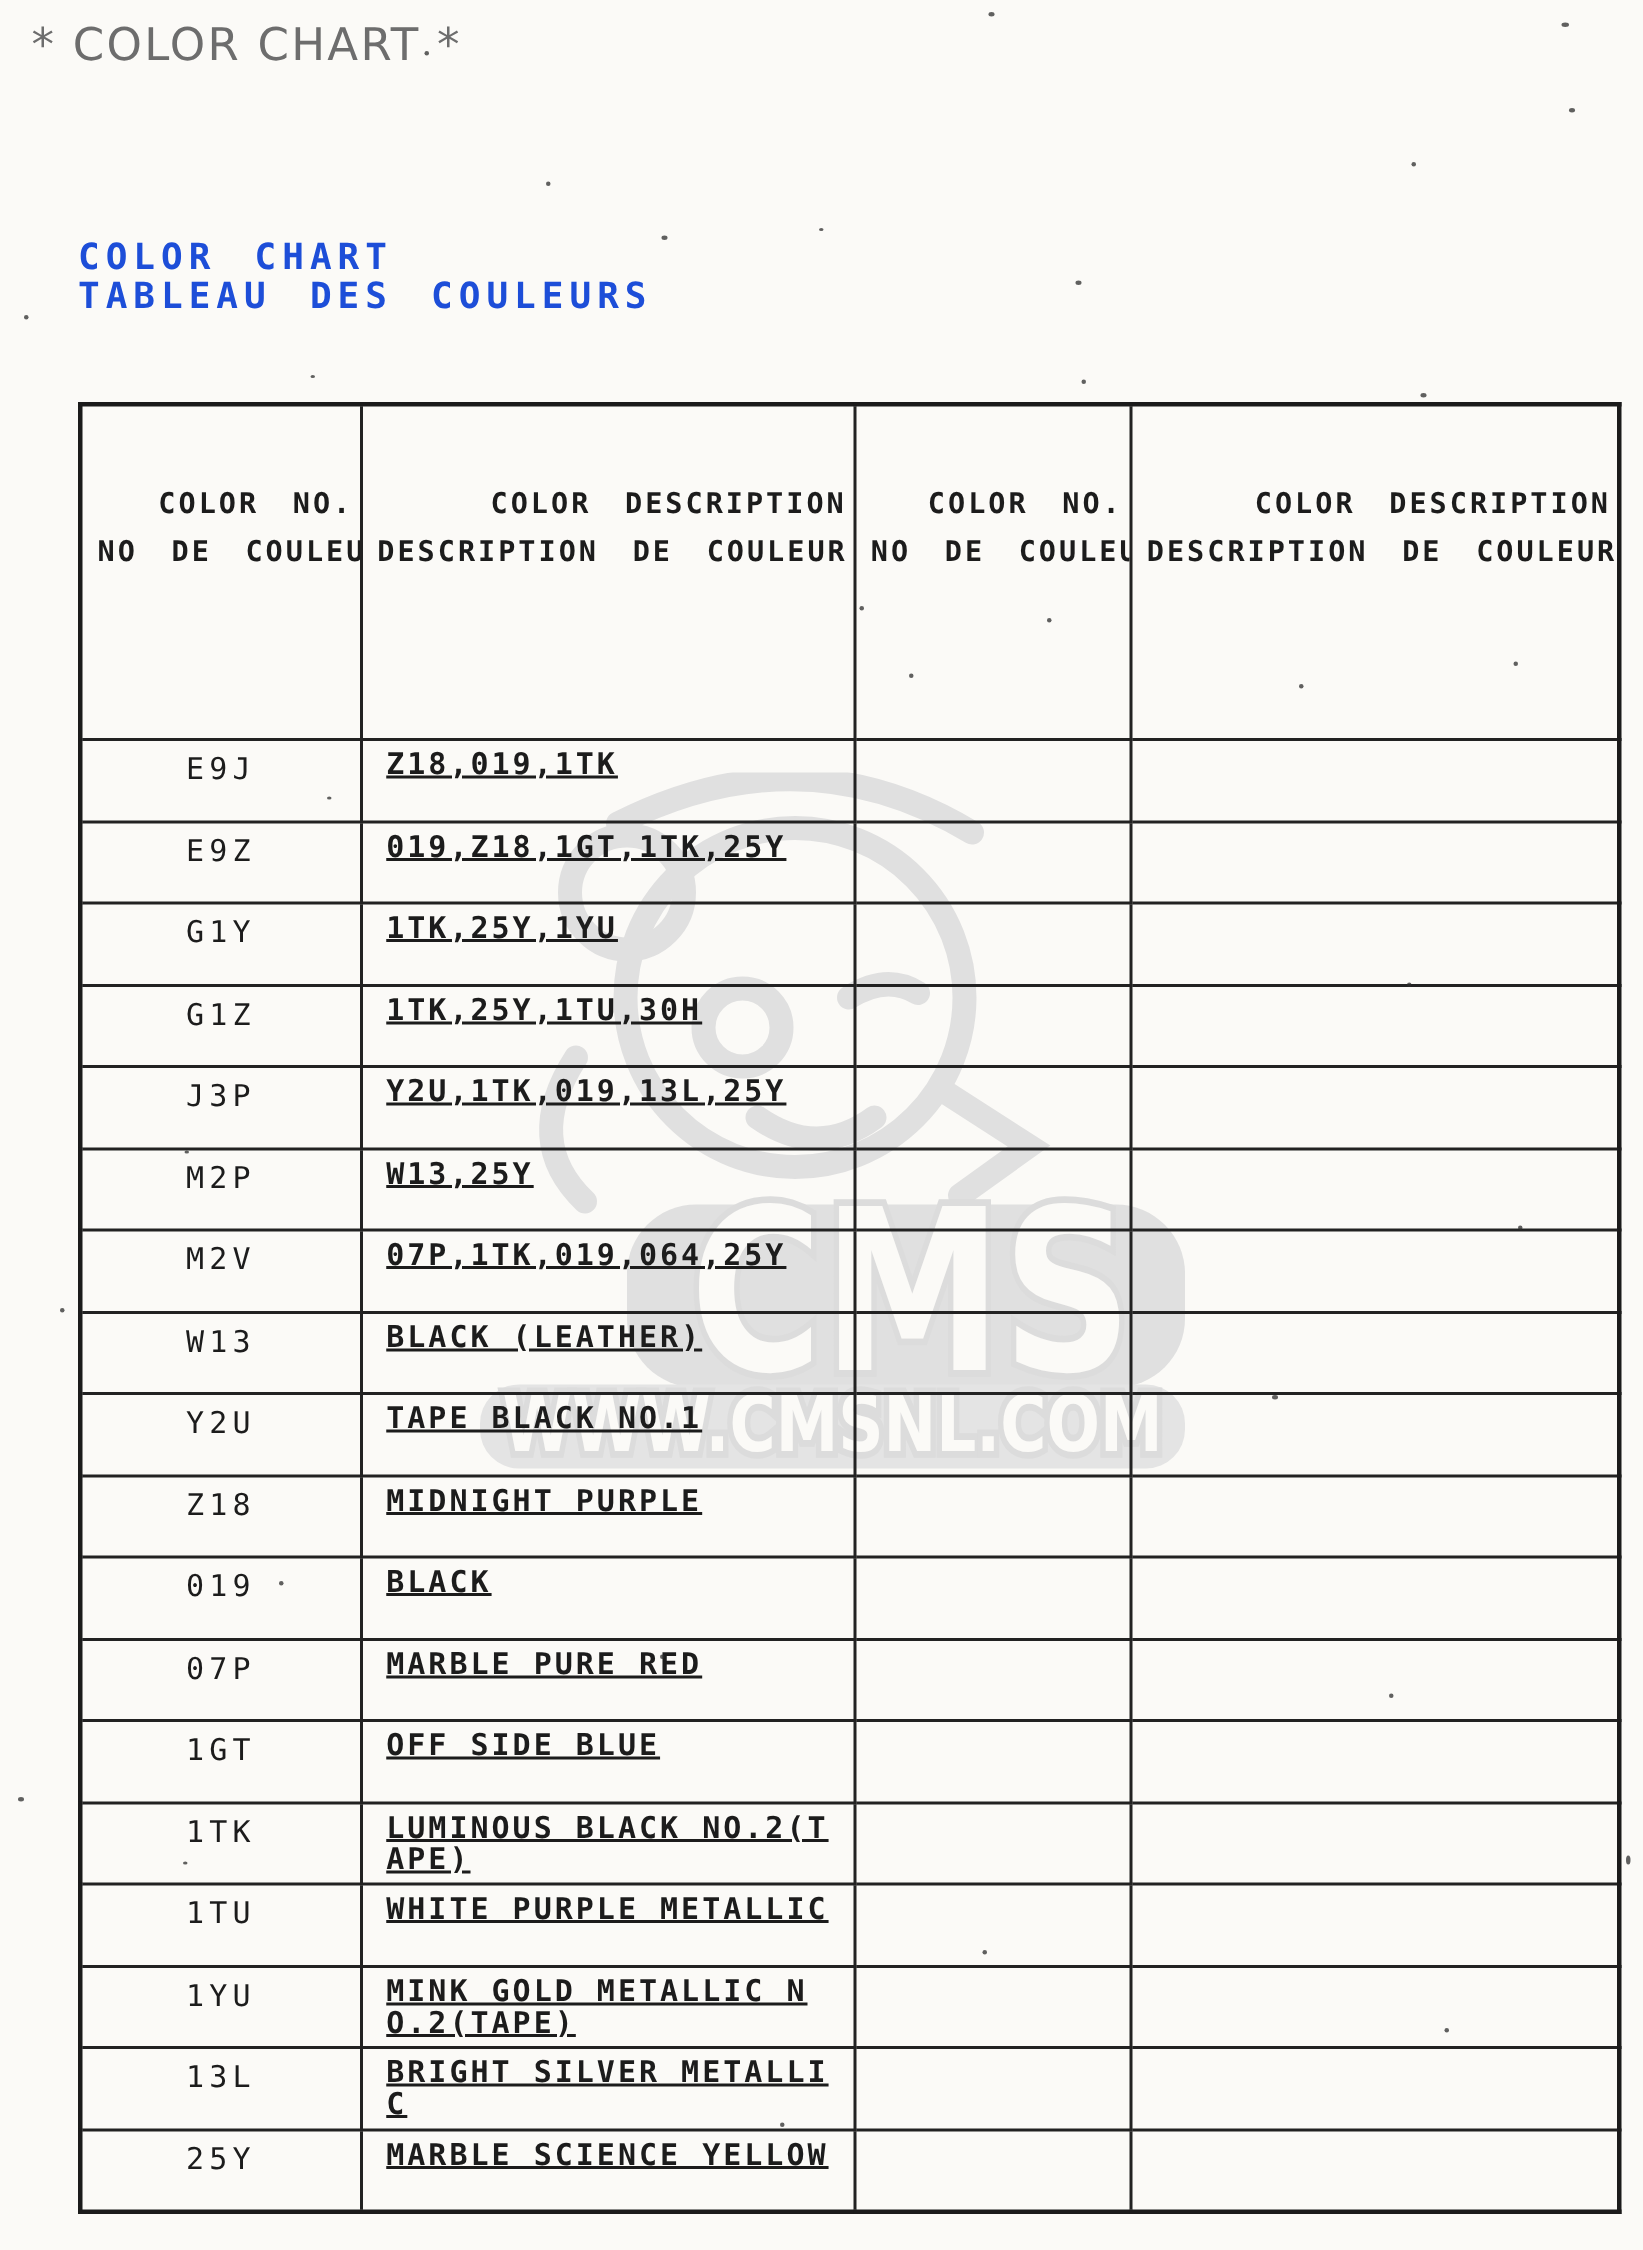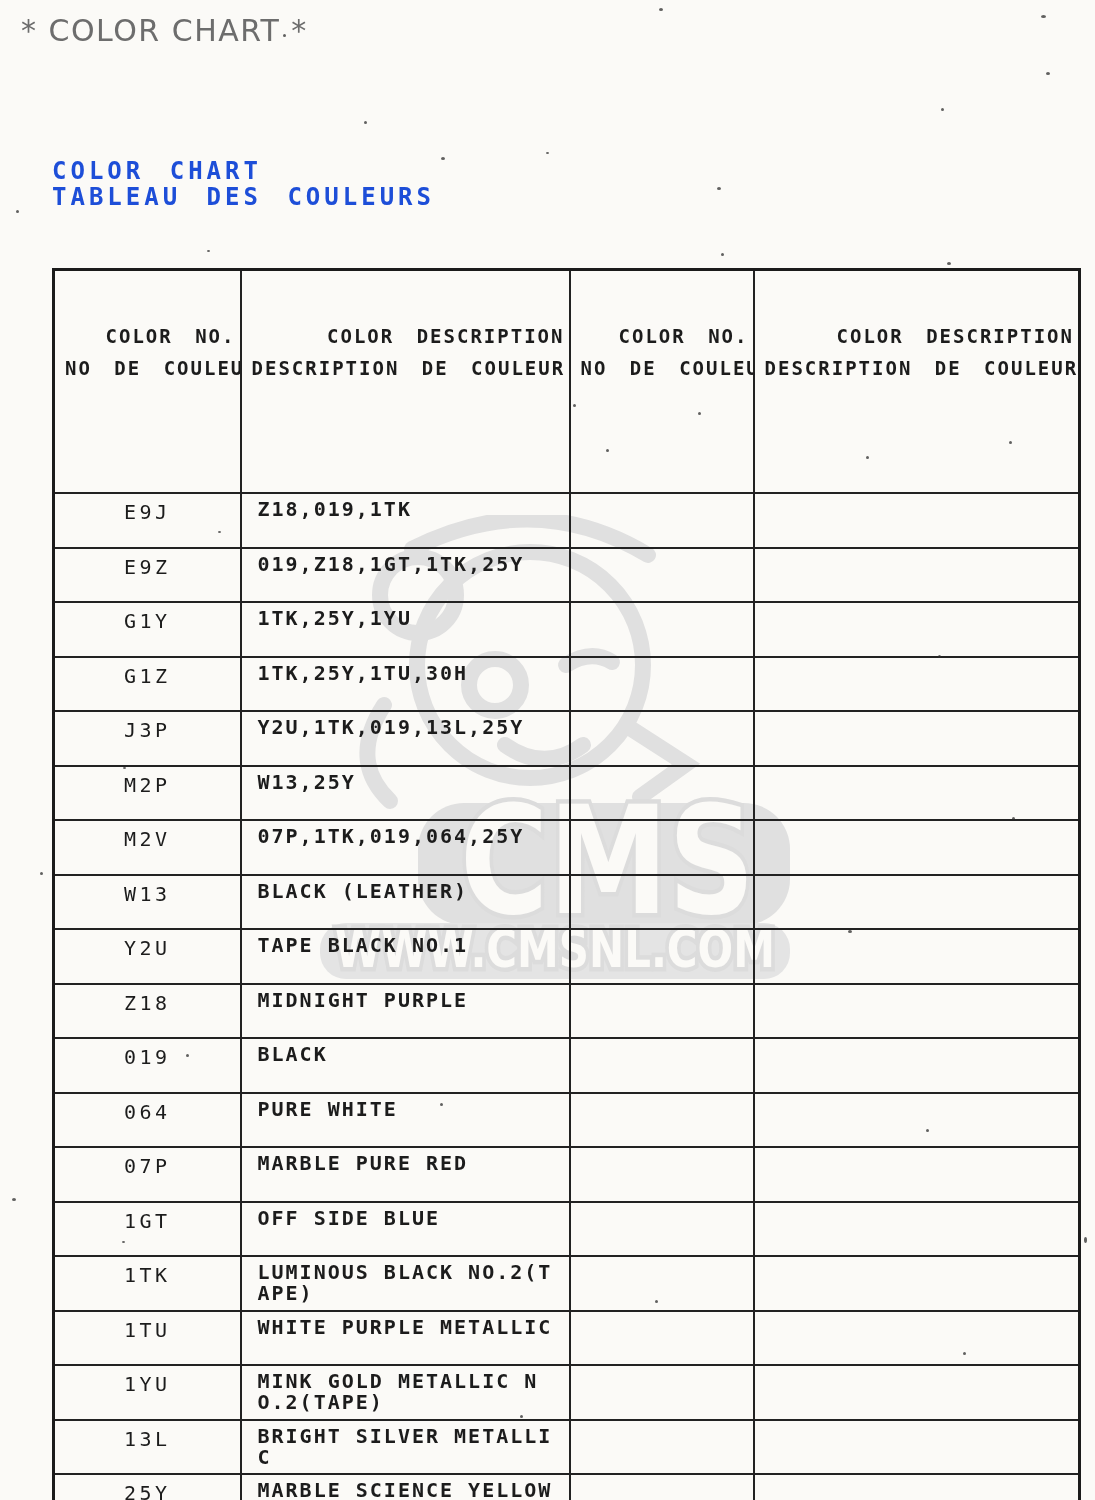--- a/index.html
+++ b/index.html
@@ -42,21 +42,21 @@
     line-height:32px;
   }
   .color-table thead th .hl{display:block;white-space:nowrap;}
   .color-table tbody td{height:45.5px;}
   td.c-code{
     text-align:center;font-size:20px;font-weight:normal;letter-spacing:3.5px;
     padding-top:6px;
   }
   td.c-desc{
     font-size:20px;font-weight:bold;letter-spacing:2px;line-height:21px;
-    padding:5px 9px 0 16px;word-break:break-all;white-space:normal;
+    padding:5px 9px 0 16px;word-break:break-all;white-space:normal;text-decoration:underline;
   }
   
   .footer-banner{
     position:absolute;left:187px;top:1504px;z-index:3;
     font-family:Liberation Mono, monospace;
     font-size:42px;color:#737373;white-space:nowrap;cursor:pointer;
   }
   
   .speck{position:absolute;background:#2c2c2c;border-radius:50%;opacity:.75;z-index:2;}
 </style>
@@ -185,26 +185,20 @@
     <td class="c-desc"></td>
   </tr>
 
   <tr>
     <td class="c-code">019</td>
     <td class="c-desc">BLACK</td>
     <td class="c-code"></td>
     <td class="c-desc"></td>
   </tr>
 
-  <tr>
-    <td class="c-code">064</td>
-    <td class="c-desc">PURE WHITE</td>
-    <td class="c-code"></td>
-    <td class="c-desc"></td>
-  </tr>
 
   <tr>
     <td class="c-code">07P</td>
     <td class="c-desc">MARBLE PURE RED</td>
     <td class="c-code"></td>
     <td class="c-desc"></td>
   </tr>
 
   <tr>
     <td class="c-code">1GT</td>

